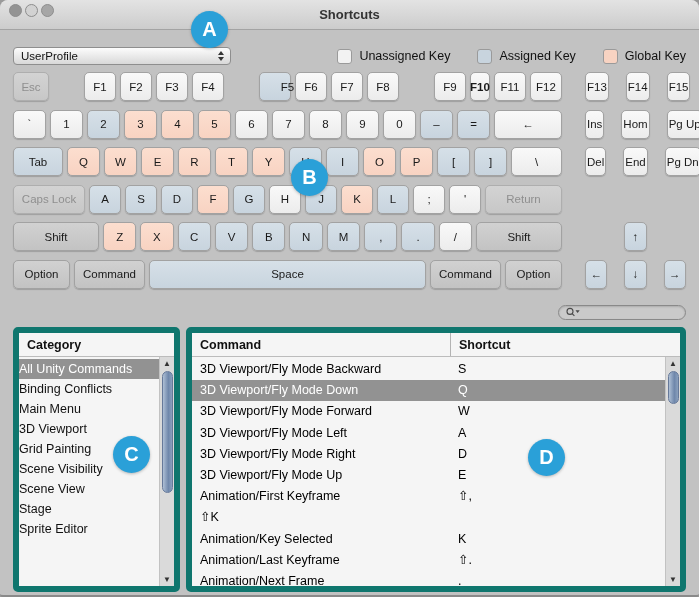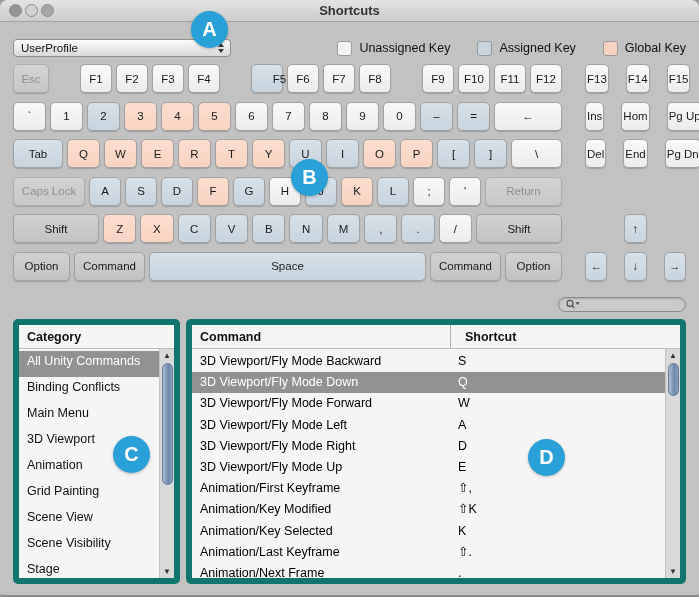--- a/index.html
+++ b/index.html
@@ -4,21 +4,21 @@
 <style>
   * { margin:0; padding:0; box-sizing:border-box; }
   html,body { width:699px; height:597px; background:#9a9a9a; }
   body { font-family:"Liberation Sans", sans-serif; }
 
   .window { width:699px; height:597px; position:relative;
     background:#c2c2c2; border-radius:8px 8px 3px 3px; overflow:hidden;
     border-bottom:2px solid #8a8a8a; }
 
   
-  .titlebar { height:22px; background:linear-gradient(#e3e3e3,#cccccc);
+  .titlebar { height:30px; background:linear-gradient(#e3e3e3,#cccccc);
     border-bottom:1px solid #a3a3a3; display:flex; align-items:center;
     justify-content:center; position:relative; }
   .traffic { position:absolute; left:9px; top:4px; display:flex; gap:3px; }
   .light { width:13px; height:13px; border-radius:50%; border:1px solid #8d8d8d; }
   .light.l1 { background:#949494; }
   .light.l2 { background:#d2d2d2; }
   .light.l3 { background:#a6a6a6; }
   .wtitle { font-size:13px; font-weight:bold; color:#333; }
 
   .content { padding:0 13px; }
@@ -73,26 +73,26 @@
   .panels { display:flex; gap:6px; margin-top:6px; height:265px; }
   .panel { background:#f5f5f5; border:6px solid #0f766e; border-radius:5px;
     overflow:hidden; display:flex; flex-direction:column; }
   .panel.category { width:167px; }
   .panel.commands { flex:1; }
   .panel-header { height:24px; flex:none; border-bottom:1px solid #bcbcbc;
     display:flex; align-items:center; font-weight:bold; font-size:12.5px; color:#111;
     background:#f5f5f5; }
   .panel-header .hpad { padding-left:8px; }
   .panel-header .hc1 { width:258px; padding-left:8px; }
-  .panel-header .hc2 { flex:1; border-left:1px solid #b3b3b3; padding-left:14px;
+  .panel-header .hc2 { flex:1; border-left:1px solid #b3b3b3; padding-left:8px;
     align-self:stretch; display:flex; align-items:center; }
   .panel-body { flex:1; display:flex; min-height:0; }
   .list { flex:1; padding-top:2px; overflow:hidden; }
 
-  .cat-item { height:26px; line-height:21.7px; padding-left:8px;
+  .cat-item { height:20px; line-height:21.7px; padding-left:0;
     font-size:12.5px; color:#111; white-space:nowrap; }
   .cat-item.selected { background:var(--selection,#929292); color:#fff; }
 
   .cmd-row { display:flex; height:21.2px; line-height:21.2px; font-size:12.5px; color:#000000; }
   .cmd-row .c1 { width:258px; padding-left:8px; white-space:nowrap; overflow:hidden; }
   .cmd-row .c2 { flex:1; padding-left:8px; white-space:nowrap; }
   .cmd-row.selected { background:var(--selection,#929292); color:#fff; }
 
   
   .scrollbar { width:15px; flex:none; background:#dadada; border-left:1px solid #c2c2c2;
@@ -169,21 +169,21 @@
               <div class="key" style="width: 32px;">F4</div>
             </div>
             <div class="kb-group">
               <div class="key assigned" style="width: 32px; padding-left: 25px;">F5</div>
               <div class="key" style="width: 32px;">F6</div>
               <div class="key" style="width: 32px;">F7</div>
               <div class="key" style="width: 32px;">F8</div>
             </div>
             <div class="kb-group">
               <div class="key" style="width: 32px;">F9</div>
-              <div class="key" style="width: 32px;">F10</div>
+              <div class="key" style="width: 20px; font-weight: bold;">F10</div>
               <div class="key" style="width: 32px;">F11</div>
               <div class="key" style="width: 32px;">F12</div>
             </div>
           </div>
           <div class="kb-row">
             <div class="kb-group single">
               <div class="key" style="width: 33px;">`</div>
               <div class="key" style="width: 33px;">1</div>
               <div class="key assigned" style="width: 33px;">2</div>
               <div class="key global" style="width: 33px;">3</div>
@@ -306,24 +306,23 @@
       <div class="panel category">
         <div class="panel-header">
           <span class="hpad">Category</span>
         </div>
         <div class="panel-body">
           <div class="list" id="cat-list">
               <div class="cat-item selected">All Unity Commands</div>
               <div class="cat-item">Binding Conflicts</div>
               <div class="cat-item">Main Menu</div>
               <div class="cat-item">3D Viewport</div>
-              <div class="cat-item">Animation</div>
               <div class="cat-item">Grid Painting</div>
+              <div class="cat-item">Scene Visibility</div>
               <div class="cat-item">Scene View</div>
-              <div class="cat-item">Scene Visibility</div>
               <div class="cat-item">Stage</div>
               <div class="cat-item">Sprite Editor</div>
             </div>
           <div class="scrollbar">
             <div class="sb-btn">▲</div>
             <div class="sb-track">
               <div class="sb-thumb cat"></div>
             </div>
             <div class="sb-btn">▼</div>
           </div>
@@ -359,21 +358,20 @@
               </div>
               <div class="cmd-row">
                 <div class="c1">3D Viewport/Fly Mode Up</div>
                 <div class="c2">E</div>
               </div>
               <div class="cmd-row">
                 <div class="c1">Animation/First Keyframe</div>
                 <div class="c2">⇧,</div>
               </div>
               <div class="cmd-row">
-                <div class="c1">Animation/Key Modified</div>
                 <div class="c2">⇧K</div>
               </div>
               <div class="cmd-row">
                 <div class="c1">Animation/Key Selected</div>
                 <div class="c2">K</div>
               </div>
               <div class="cmd-row">
                 <div class="c1">Animation/Last Keyframe</div>
                 <div class="c2">⇧.</div>
               </div>

